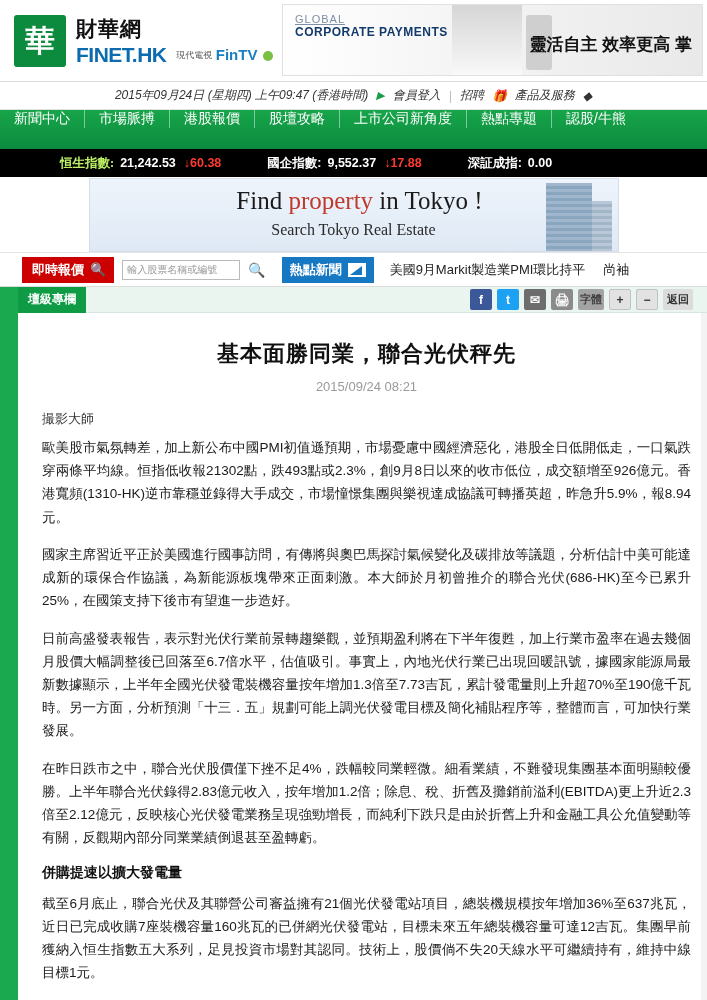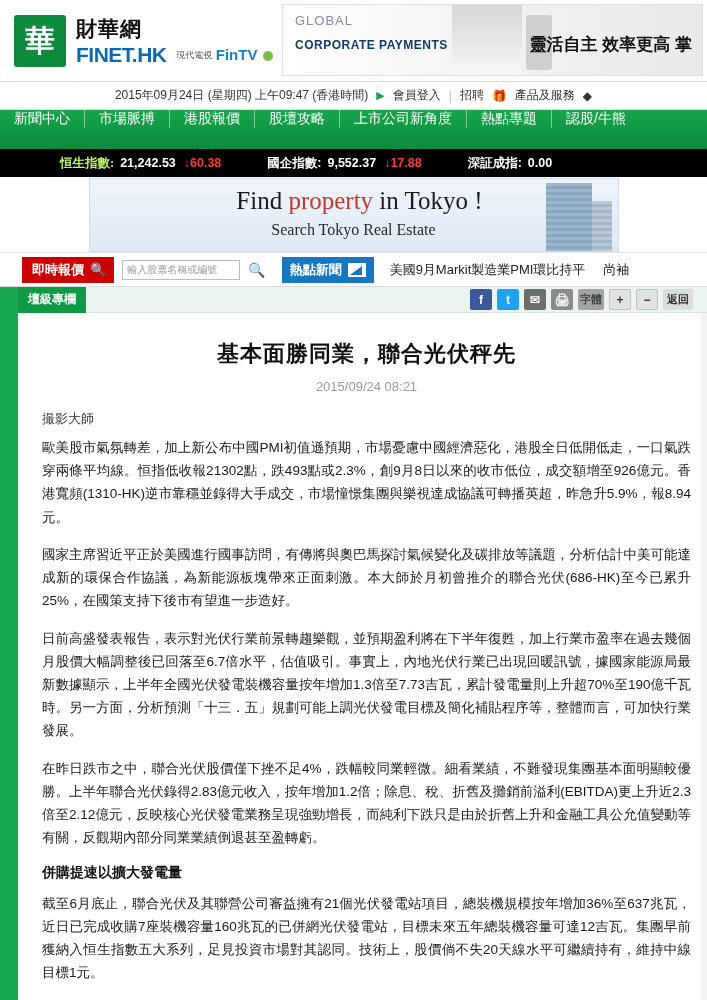--- a/index.html
+++ b/index.html
@@ -77,24 +77,24 @@
     flex: 1;
     height: 72px;
     margin: 4px 4px 0 0;
     background: linear-gradient(90deg,#ffffff 0%, #f5f5f5 40%, #e9e9e9 100%);
     border: 1px solid #e0e0e0;
     position: relative;
     overflow: hidden;
   }
   .banner-top .b-global {
     position: absolute; left: 12px; top: 8px;
-    font-size: 13px; color: #7f8fa6; letter-spacing: 1px;
+    font-size: 11px; color: #7f8fa6; letter-spacing: 1px; text-decoration: underline;
   }
   .banner-top .b-corp {
-    position: absolute; left: 12px; top: 33px;
+    position: absolute; left: 12px; top: 20px;
     font-size: 12px; color: #123a6b; font-weight: bold; letter-spacing: 0.5px;
   }
   .banner-top .b-cn {
     position: absolute; right: 10px; top: 28px;
     font-size: 17px; color: #111; font-weight: bold;
   }
   .banner-top .b-shape {
     position:absolute; right:180px; top:0; width:70px; height:72px;
     background: linear-gradient(180deg,#d6d6d6,#fafafa);
   }
@@ -106,20 +106,21 @@
   
   .datebar {
     height: 28px;
     display: flex;
     align-items: center;
     justify-content: center;
     font-size: 12px;
     color: #333;
     border-bottom: 1px solid #e2e2e2;
     gap: 8px;
+    font-style: italic;
   }
   .datebar .play { color:#1a9e4b; font-size:11px; }
   .datebar .sep { color:#bbb; }
   .datebar .gift { color:#e8a100; font-size:12px; }
 
   
   .nav {
     height: 39px;
     background: linear-gradient(180deg,#17a54a 0%, #0c8b3e 100%);
     display: flex;

